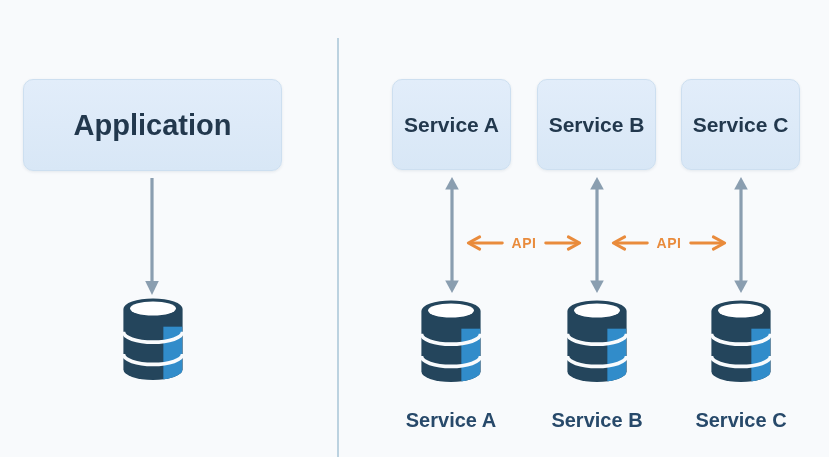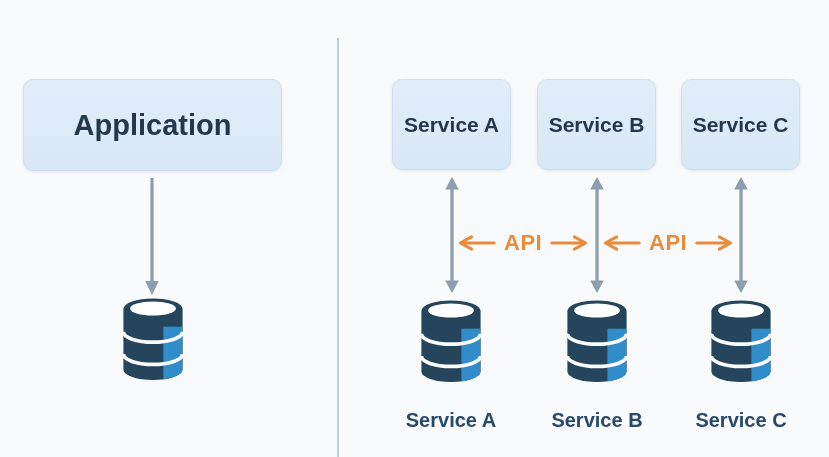--- a/index.html
+++ b/index.html
@@ -53,24 +53,25 @@
   .v-arrow.a { left: 440px; }
   .v-arrow.b { left: 585px; }
   .v-arrow.c { left: 729px; }
   .api-link {
     position: absolute;
     top: 229px;
     width: 136px;
     height: 28px;
     display: flex;
     align-items: center;
+    justify-content: center;
     gap: 8px;
     color: #e98b3c;
     font-weight: bold;
-    font-size: 22px;
+    font-size: 14px;
     letter-spacing: 0.5px;
   }
   .api-link.first { left: 456px; }
   .api-link.second { left: 601px; }
   .db-icon { position: absolute; width: 74px; height: 86px; }
   .db-icon.left-db { left: 116px; top: 297px; }
   .db-icon.a { left: 414px; top: 299px; }
   .db-icon.b { left: 560px; top: 299px; }
   .db-icon.c { left: 704px; top: 299px; }
   .db-label {

